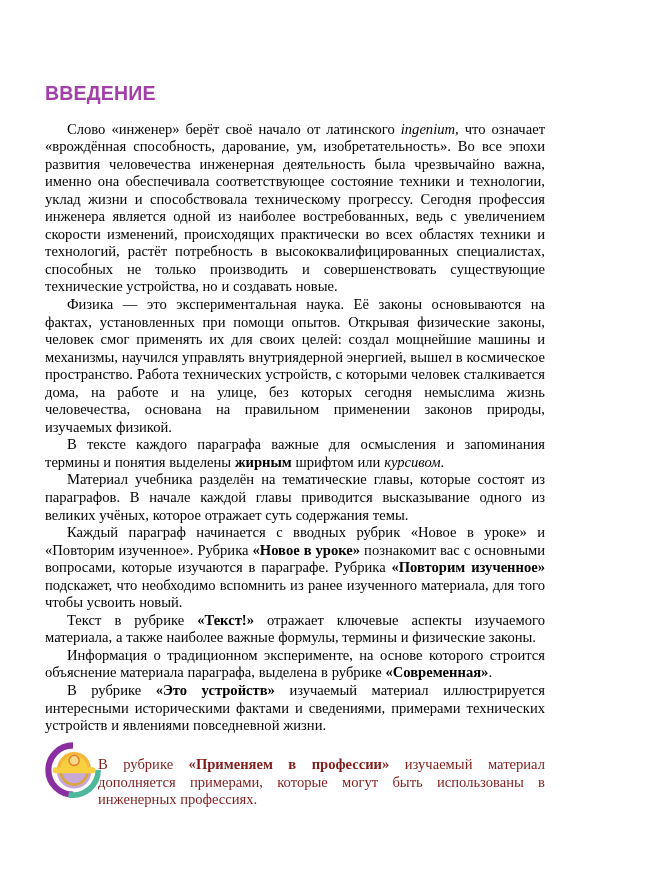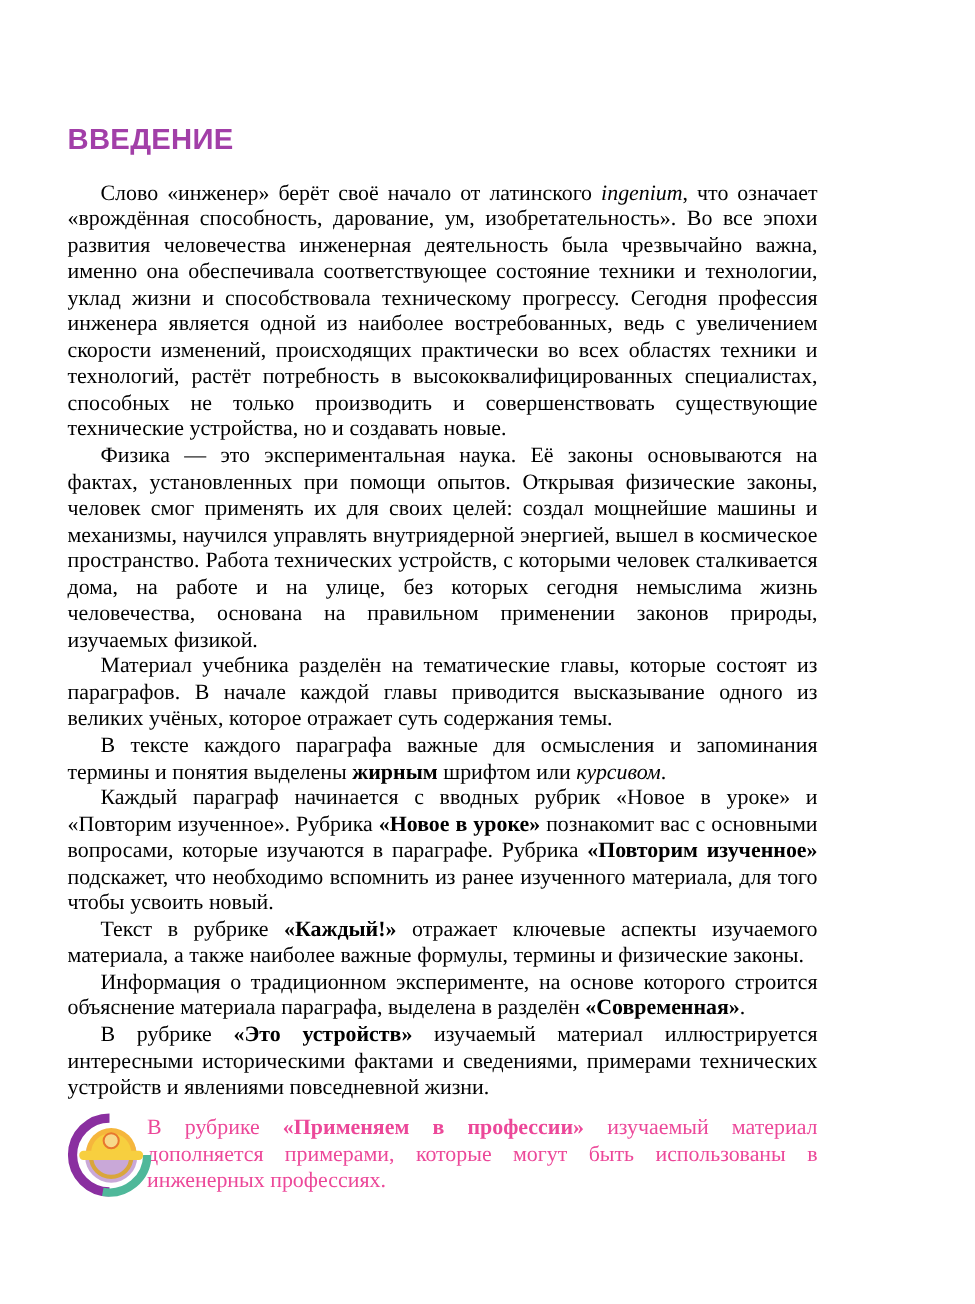--- a/index.html
+++ b/index.html
@@ -70,46 +70,46 @@
 
   .rubric-icon {
     position: absolute;
     left: 0;
     top: 2px;
     width: 56px;
     height: 56px;
   }
 
   .rubric-text {
-    margin: 4px;
+    margin: 16px;
     margin-left: 53px;
     width: 447px;
     font-size: 14.6px;
     line-height: 17.55px;
     text-align: justify;
     text-indent: 0;
-    color: #ec4899;
+    color: #7f1d1d;
   }
 </style>
 </head>
 <body style="background: rgb(255, 255, 255);">
 
 <div class="page">
 
   <div class="content">
     <h1 class="page-title" style="color: rgb(162, 63, 168);">ВВЕДЕНИЕ</h1>
 
     <div id="paragraph-container">
         <p class="para"><span>Слово «инженер» берёт своё начало от латинского </span><span class="i">ingenium</span><span>, что означает «врождённая способность, дарование, ум, изобретательность». Во все эпохи развития человечества инженерная деятельность была чрезвычайно важна, именно она обеспечивала соответствующее состояние техники и технологии, уклад жизни и способствовала техническому прогрессу. Сегодня профессия инженера является одной из наиболее востребованных, ведь с увеличением скорости изменений, происходящих практически во всех областях техники и технологий, растёт потребность в высококвалифицированных специалистах, способных не только производить и совершенствовать существующие технические устройства, но и создавать новые.</span></p>
         <p class="para"><span>Физика — это экспериментальная наука. Её законы основываются на фактах, установленных при помощи опытов. Открывая физические законы, человек смог применять их для своих целей: создал мощнейшие машины и механизмы, научился управлять внутриядерной энергией, вышел в космическое пространство. Работа технических устройств, с которыми человек сталкивается дома, на работе и на улице, без которых сегодня немыслима жизнь человечества, основана на правильном применении законов природы, изучаемых физикой.</span></p>
+        <p class="para"><span>В тексте каждого параграфа важные для осмысления и запоминания термины и понятия выделены </span><span class="b">жирным</span><span> шрифтом или </span><span class="i">курсивом</span><span>.</span></p>
         <p class="para"><span>Материал учебника разделён на тематические главы, которые состоят из параграфов. В начале каждой главы приводится высказывание одного из великих учёных, которое отражает суть содержания темы.</span></p>
-        <p class="para"><span>В тексте каждого параграфа важные для осмысления и запоминания термины и понятия выделены </span><span class="b">жирным</span><span> шрифтом или </span><span class="i">курсивом</span><span>.</span></p>
         <p class="para"><span>Каждый параграф начинается с вводных рубрик «Новое в уроке» и «Повторим изученное». Рубрика </span><span class="b">«Новое в уроке»</span><span> познакомит вас с основными вопросами, которые изучаются в параграфе. Рубрика </span><span class="b">«Повторим изученное»</span><span> подскажет, что необходимо вспомнить из ранее изученного материала, для того чтобы усвоить новый.</span></p>
-        <p class="para"><span>Текст в рубрике </span><span class="b">«Каждый!»</span><span> отражает ключевые аспекты изучаемого материала, а также наиболее важные формулы, термины и физические законы.</span></p>
-        <p class="para"><span>Информация о традиционном эксперименте, на основе которого строится объяснение материала параграфа, выделена в разделён </span><span class="b">«Современная»</span><span>.</span></p>
+        <p class="para"><span>Текст в рубрике </span><span class="b">«Текст!»</span><span> отражает ключевые аспекты изучаемого материала, а также наиболее важные формулы, термины и физические законы.</span></p>
+        <p class="para"><span>Информация о традиционном эксперименте, на основе которого строится объяснение материала параграфа, выделена в рубрике </span><span class="b">«Современная»</span><span>.</span></p>
         <p class="para"><span>В рубрике </span><span class="b">«Это устройств»</span><span> изучаемый материал иллюстрируется интересными историческими фактами и сведениями, примерами технических устройств и явлениями повседневной жизни.</span></p>
       </div>
   </div>
 
   <div class="rubric-block">
     <span class="rubric-icon">
       <svg viewBox="0 0 100 100" width="56" height="56" aria-hidden="true">
 
         <path d="M 50 6 A 44 44 0 1 0 50 94" fill="none" stroke="#8a2fa0" stroke-width="11" stroke-linecap="butt"></path>
 

